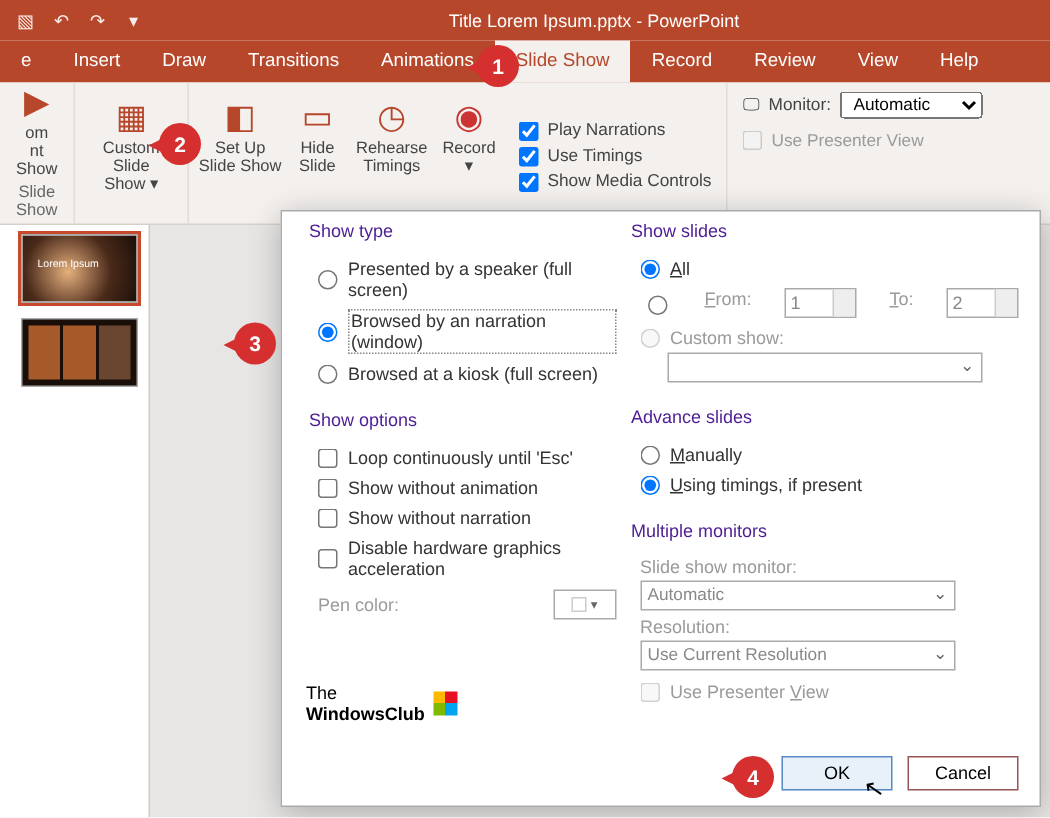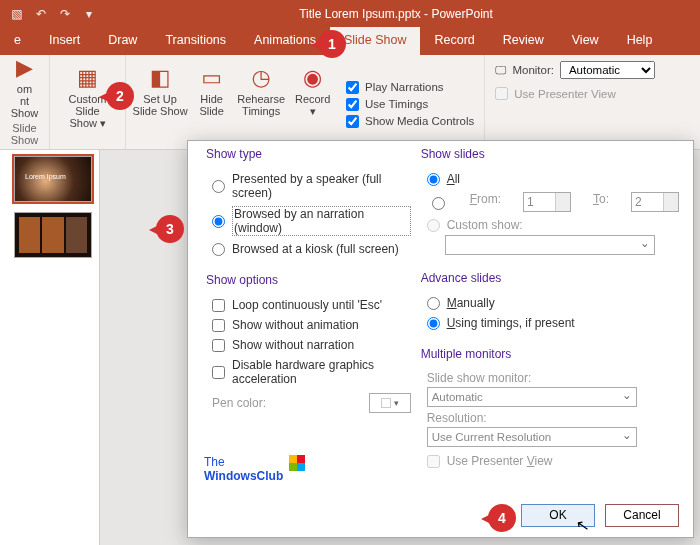--- a/index.html
+++ b/index.html
@@ -61,21 +61,21 @@
   .from-row { display: flex; gap: 22px; padding: 3px 0 3px 6px; font-size: 12px;}
   .spin { width: 48px; height: 20px; border: 1px solid #aaa; display: inline-flex; align-items: center; padding: 0 3px; background: #fff; position: relative; color:#888;}
   .spin::after { content: ''; position: absolute; right: 0; top: 0; bottom: 0; width: 14px; background: linear-gradient(#eee,#eee); border-left: 1px solid #ccc;}
   .dd { width: 210px; height: 20px; border: 1px solid #aaa; padding: 1px 4px; font-size: 11.5px; display: flex; align-items: center; position: relative; color:#888;}
   .dd::after { content:'⌄'; position:absolute; right:4px; top:0px; color:#666;}
   .dlg-footer { height: 44px; display: flex; justify-content: flex-end; align-items: center; gap: 10px; padding: 0 14px; }
   .btn-std { width: 74px; height: 23px; border: 1px solid #955; background: #fff; font-size: 12px; cursor: pointer; }
   .btn-ok { background: #e8f0fa; border: 1px solid #5a8ac6; }
 
   
-  .wm { position: absolute; left: 16px; bottom: 54px; font-size: 12px; color: #1d4ed8; line-height: 14px; display:flex; align-items:flex-start; gap:6px;}
+  .wm { position: absolute; left: 16px; bottom: 54px; font-size: 12px; color: #000000; line-height: 14px; display:flex; align-items:center; gap:6px;}
   .wm-logo { width: 16px; height: 16px; background: conic-gradient(#e81123 0 25%, #00a4ef 25% 50%, #7fba00 50% 75%, #ffb900 75% 100%); }
 
   
   .callout { position: absolute; width: 28px; height: 28px; background: #d62f2f; border-radius: 50%; color: #fff; font-weight: bold; font-size: 14px; display: flex; align-items: center; justify-content: center; z-index: 50; }
   .callout::before { content: ''; position: absolute; left: -14px; top: 8px; border: 7px solid transparent; border-right: 14px solid #d62f2f; }
   .cursor { position:absolute; z-index:60; font-size:16px; color:#000; transform: rotate(-10deg);}
   .u{text-decoration: underline;}
 </style>
 </head>
 <body>

